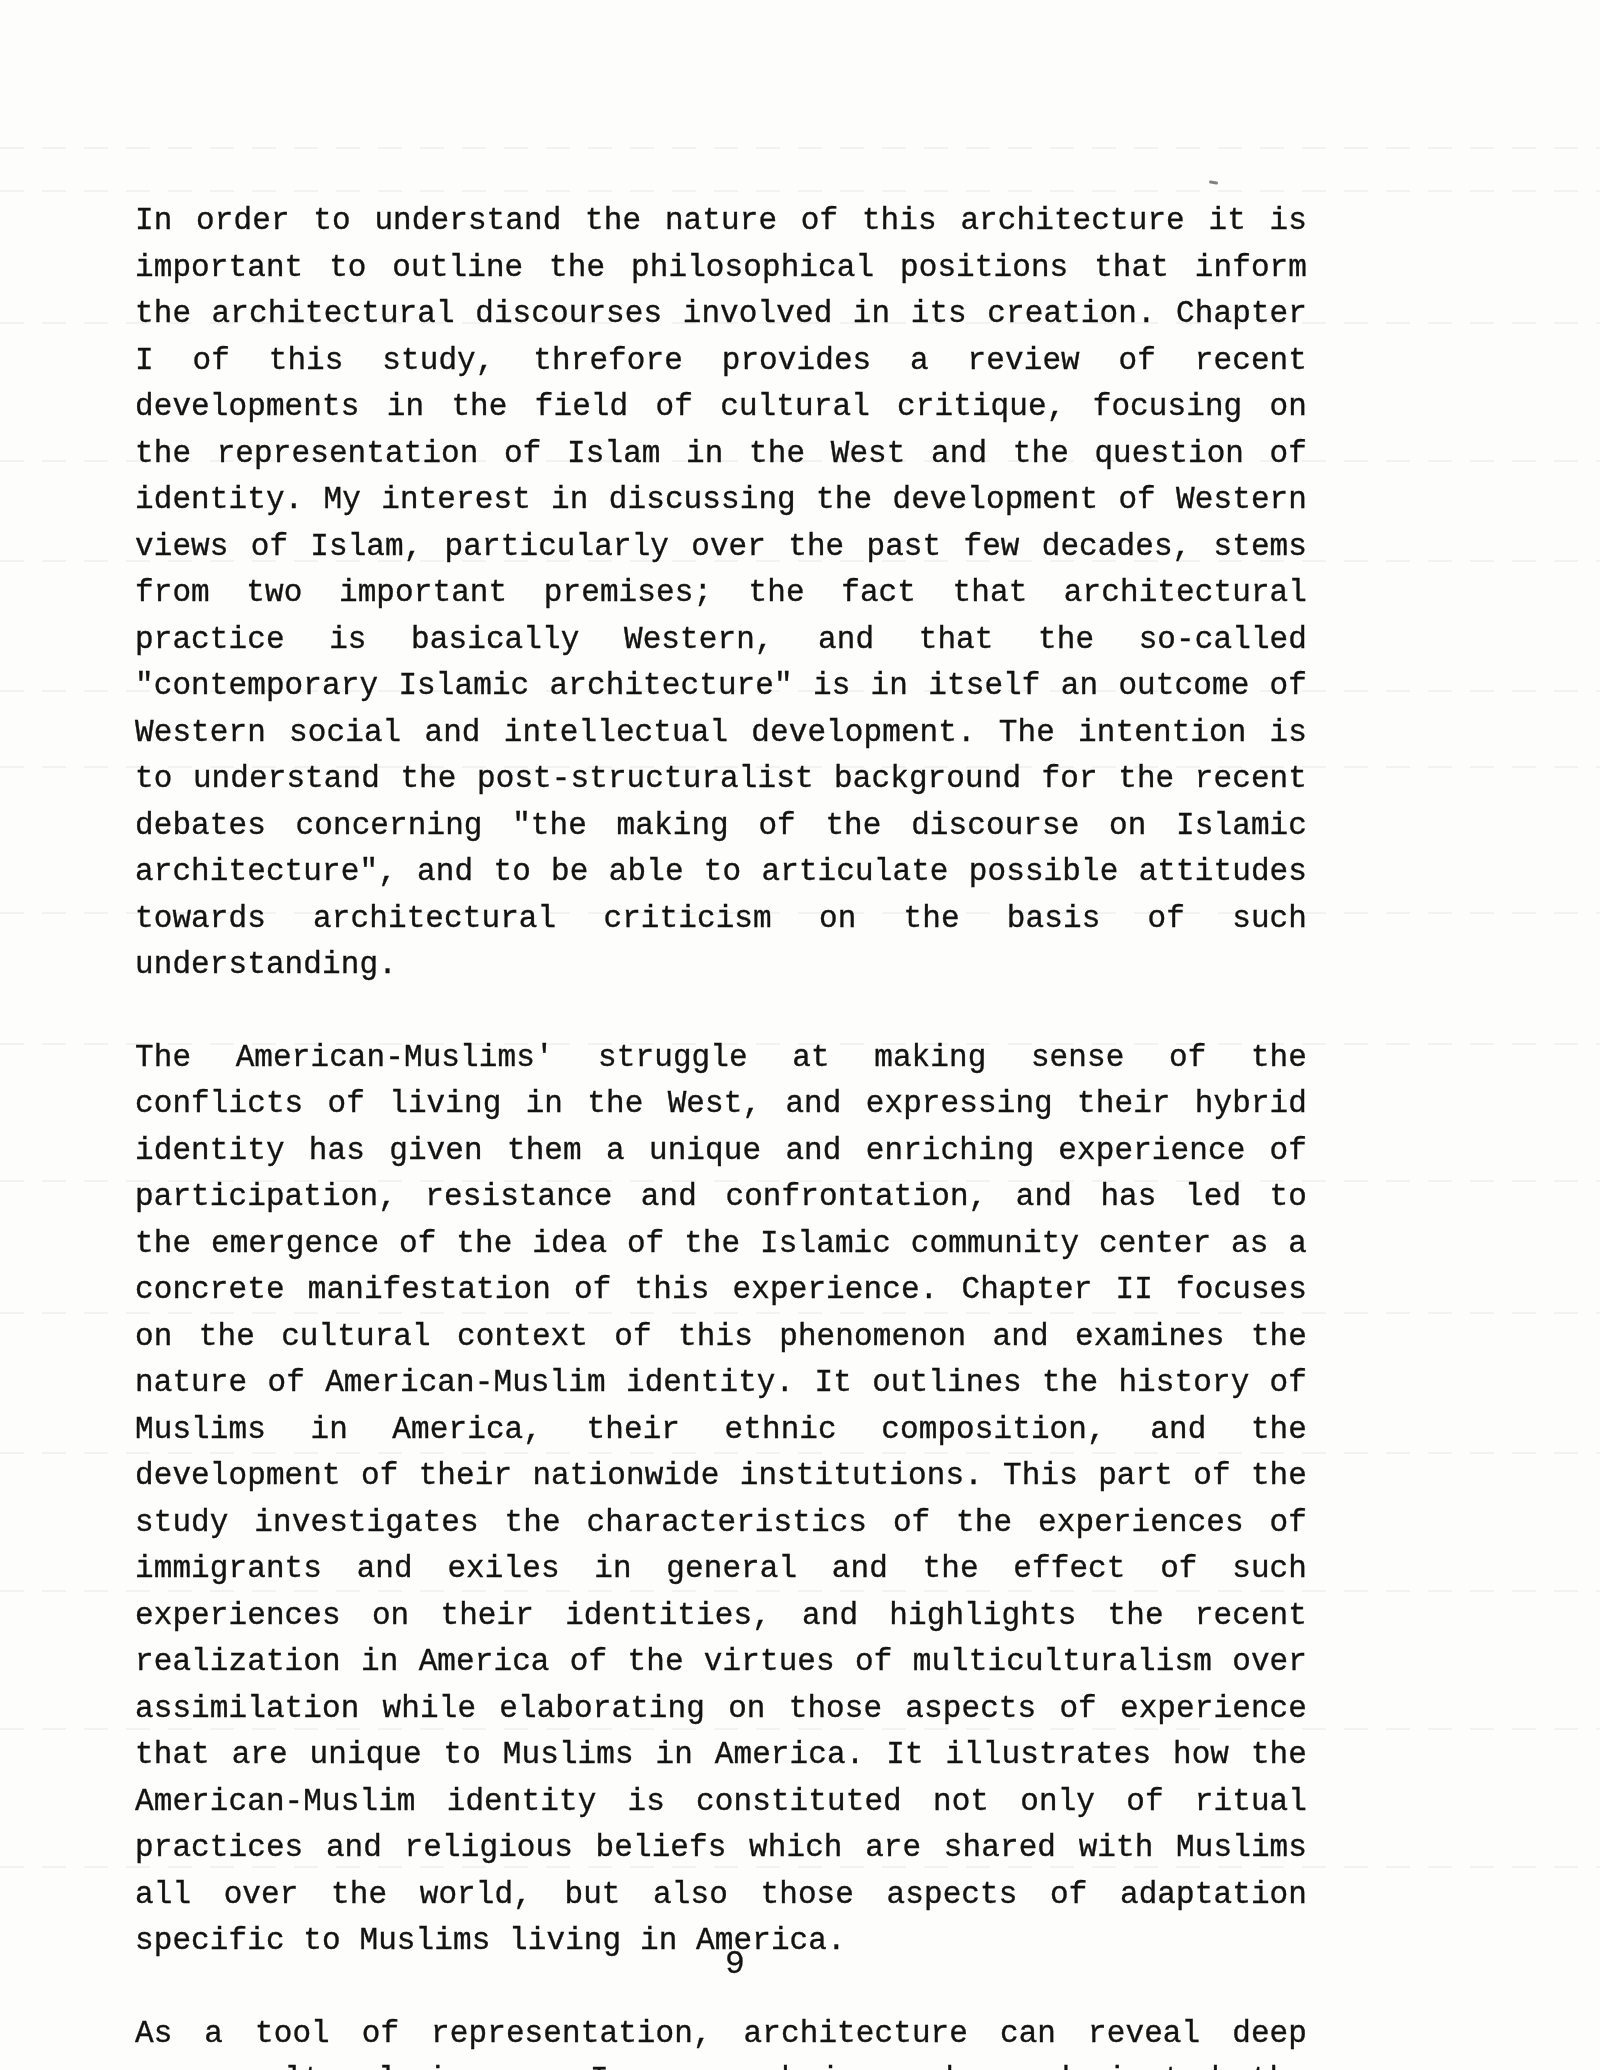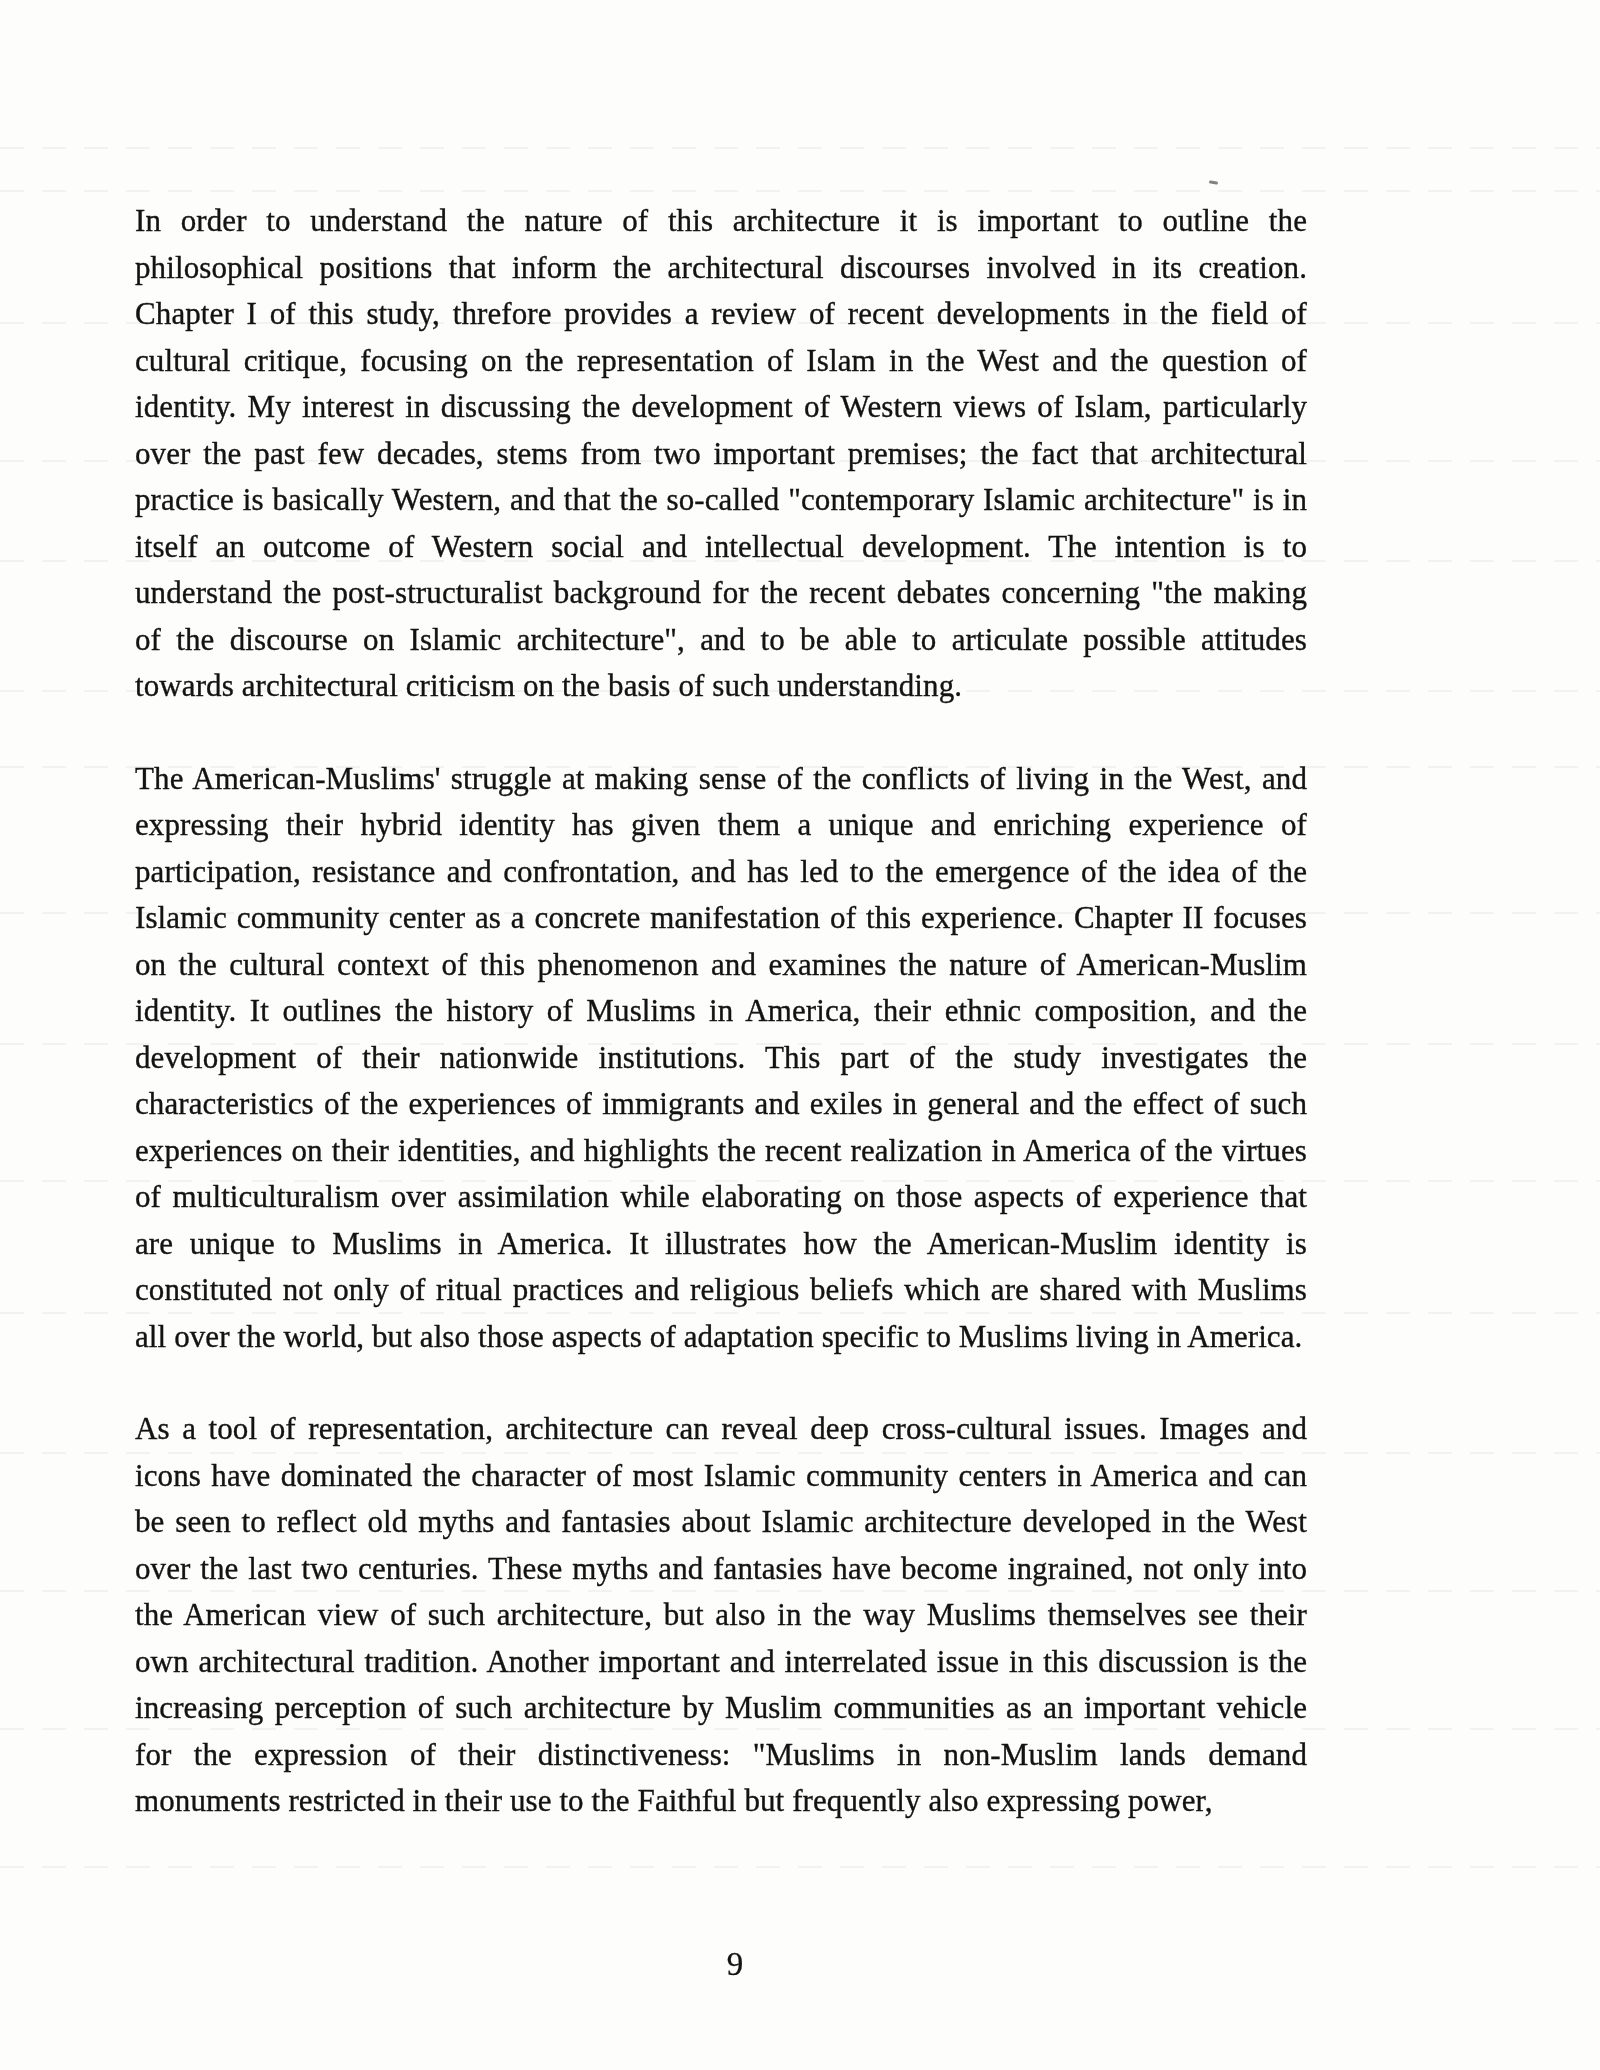--- a/index.html
+++ b/index.html
@@ -6,21 +6,21 @@
     margin: 0;
     padding: 0;
     background: #fdfdfc;
   }
   .page {
     position: relative;
     width: 1600px;
     height: 2070px;
     background: #fdfdfc;
     overflow: hidden;
-    font-family: Liberation Serif, serif;
+    font-family: Liberation Mono, monospace;
     color: #131313;
   }
   
   .text-block {
     position: absolute;
     left: 135px;
     top: 198px;
     width: 1172px;
     font-size: 31px;
     line-height: 46.5px;

